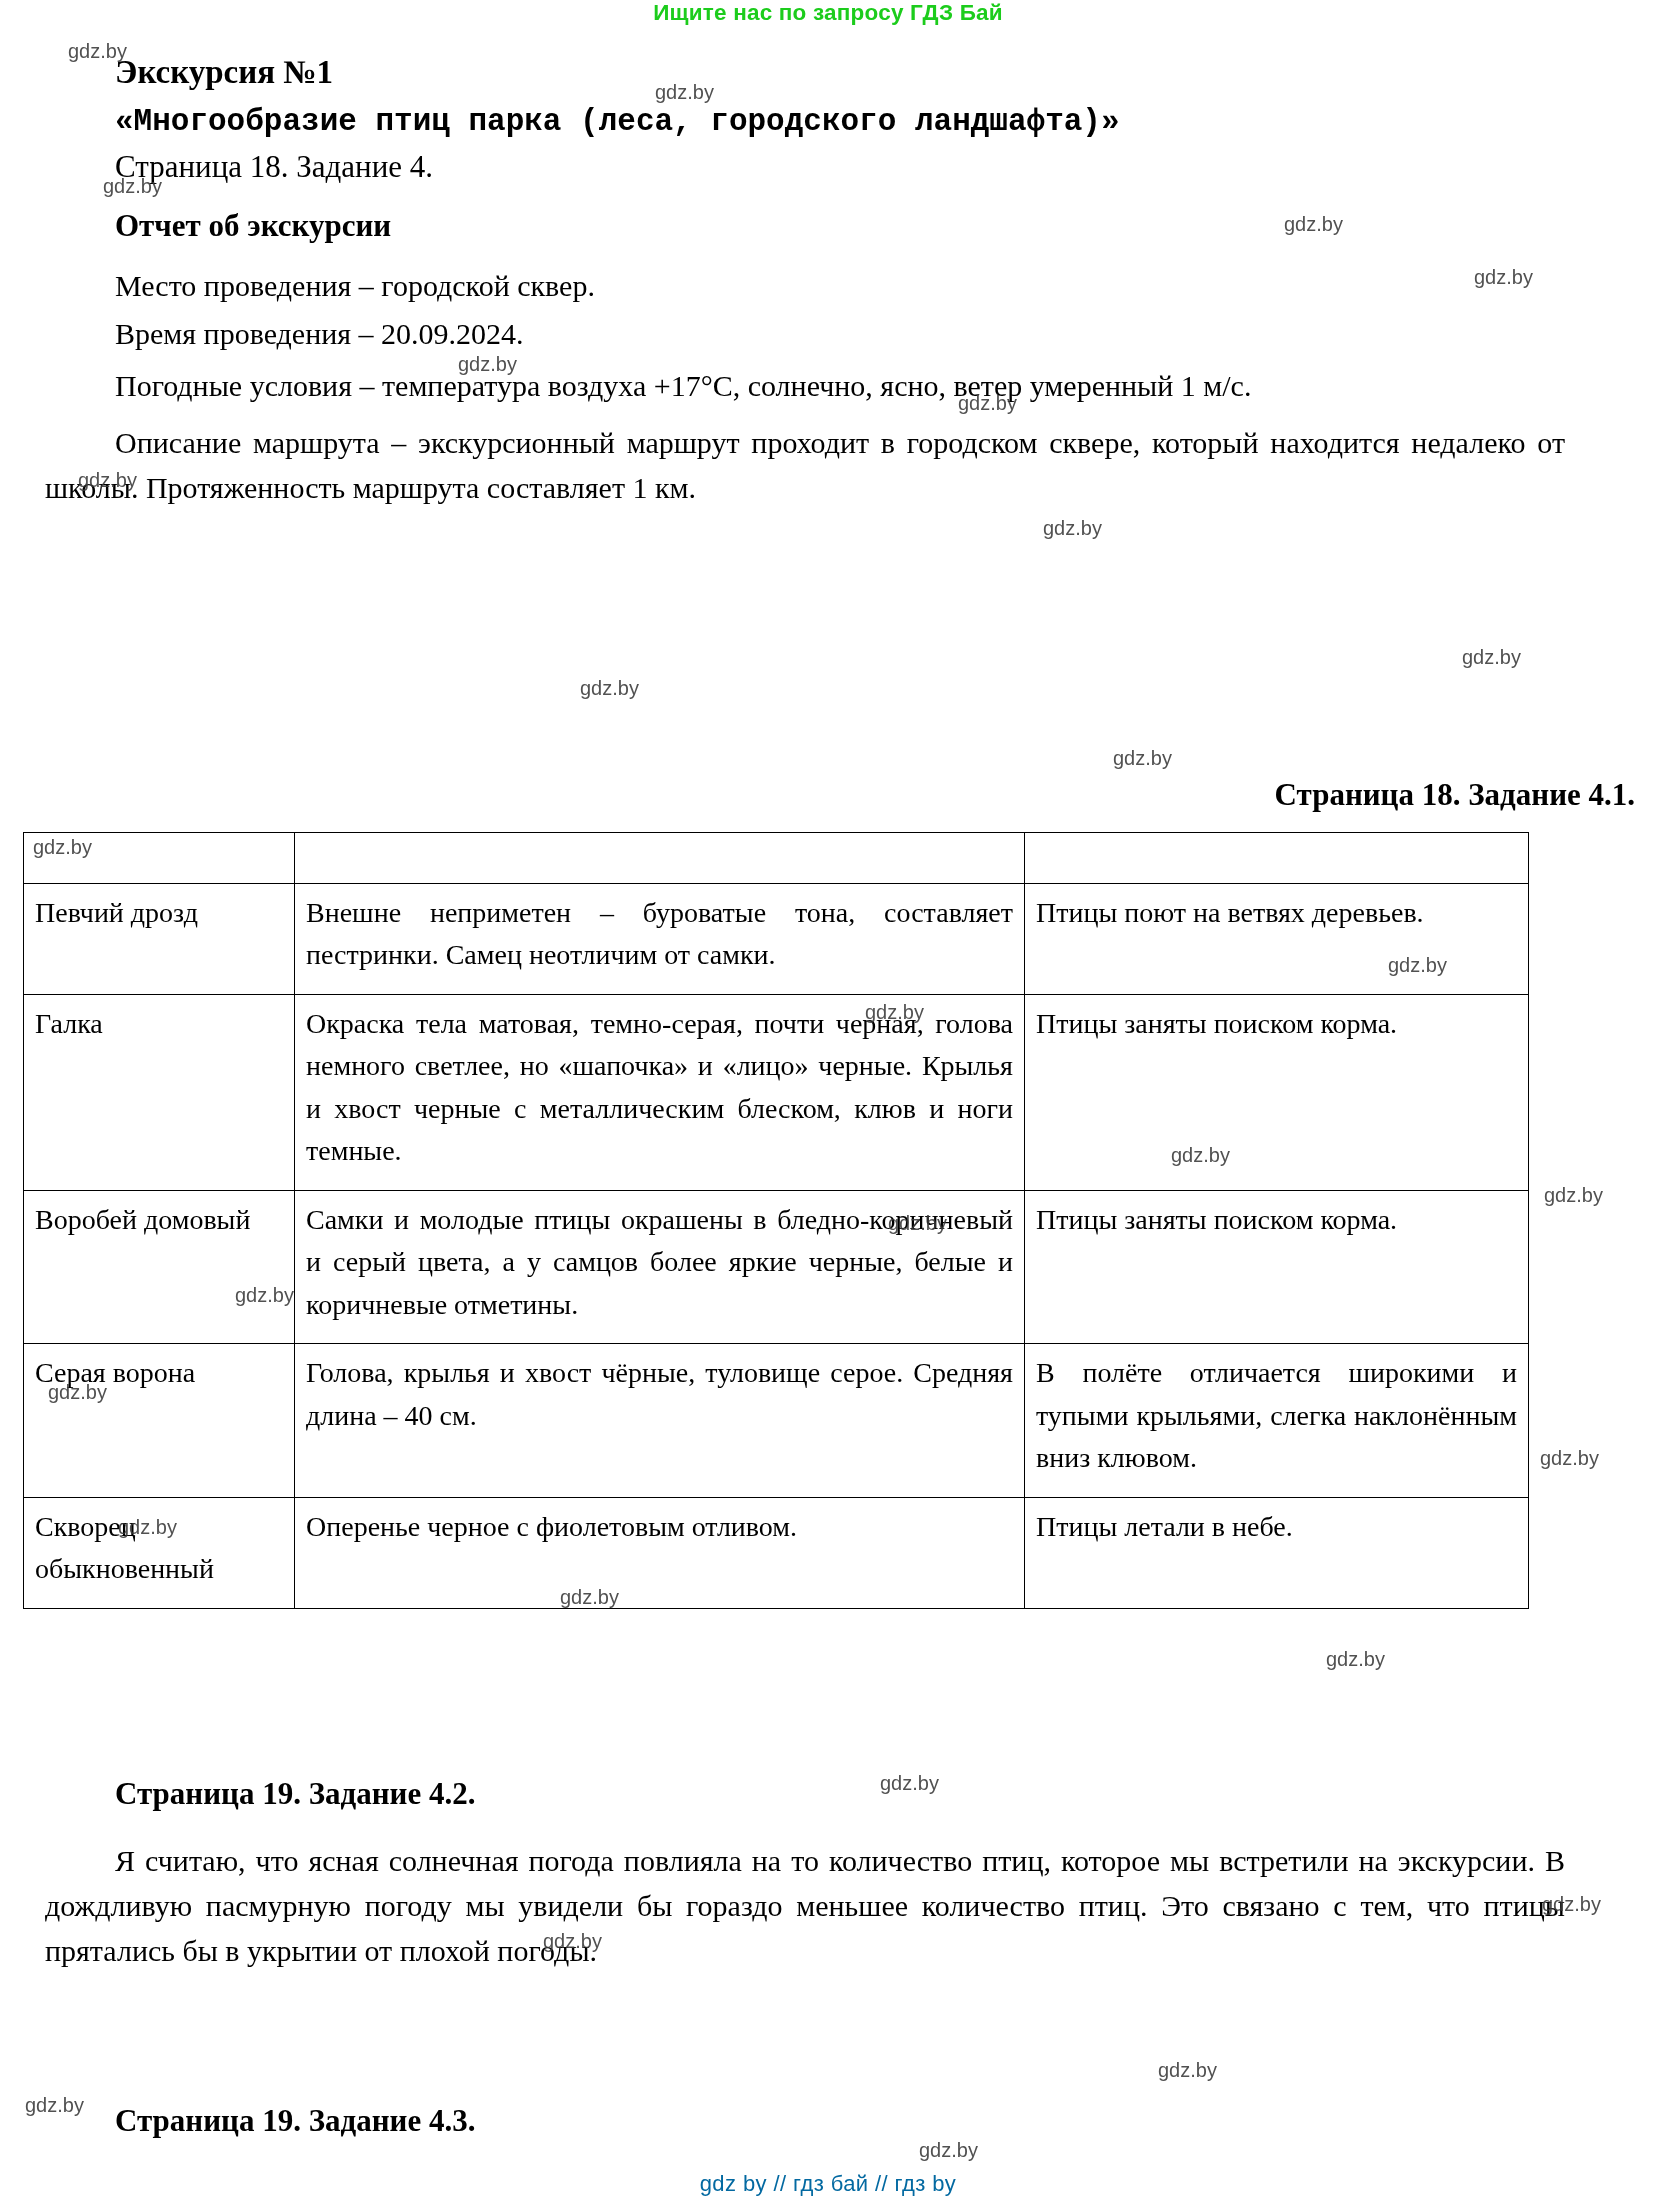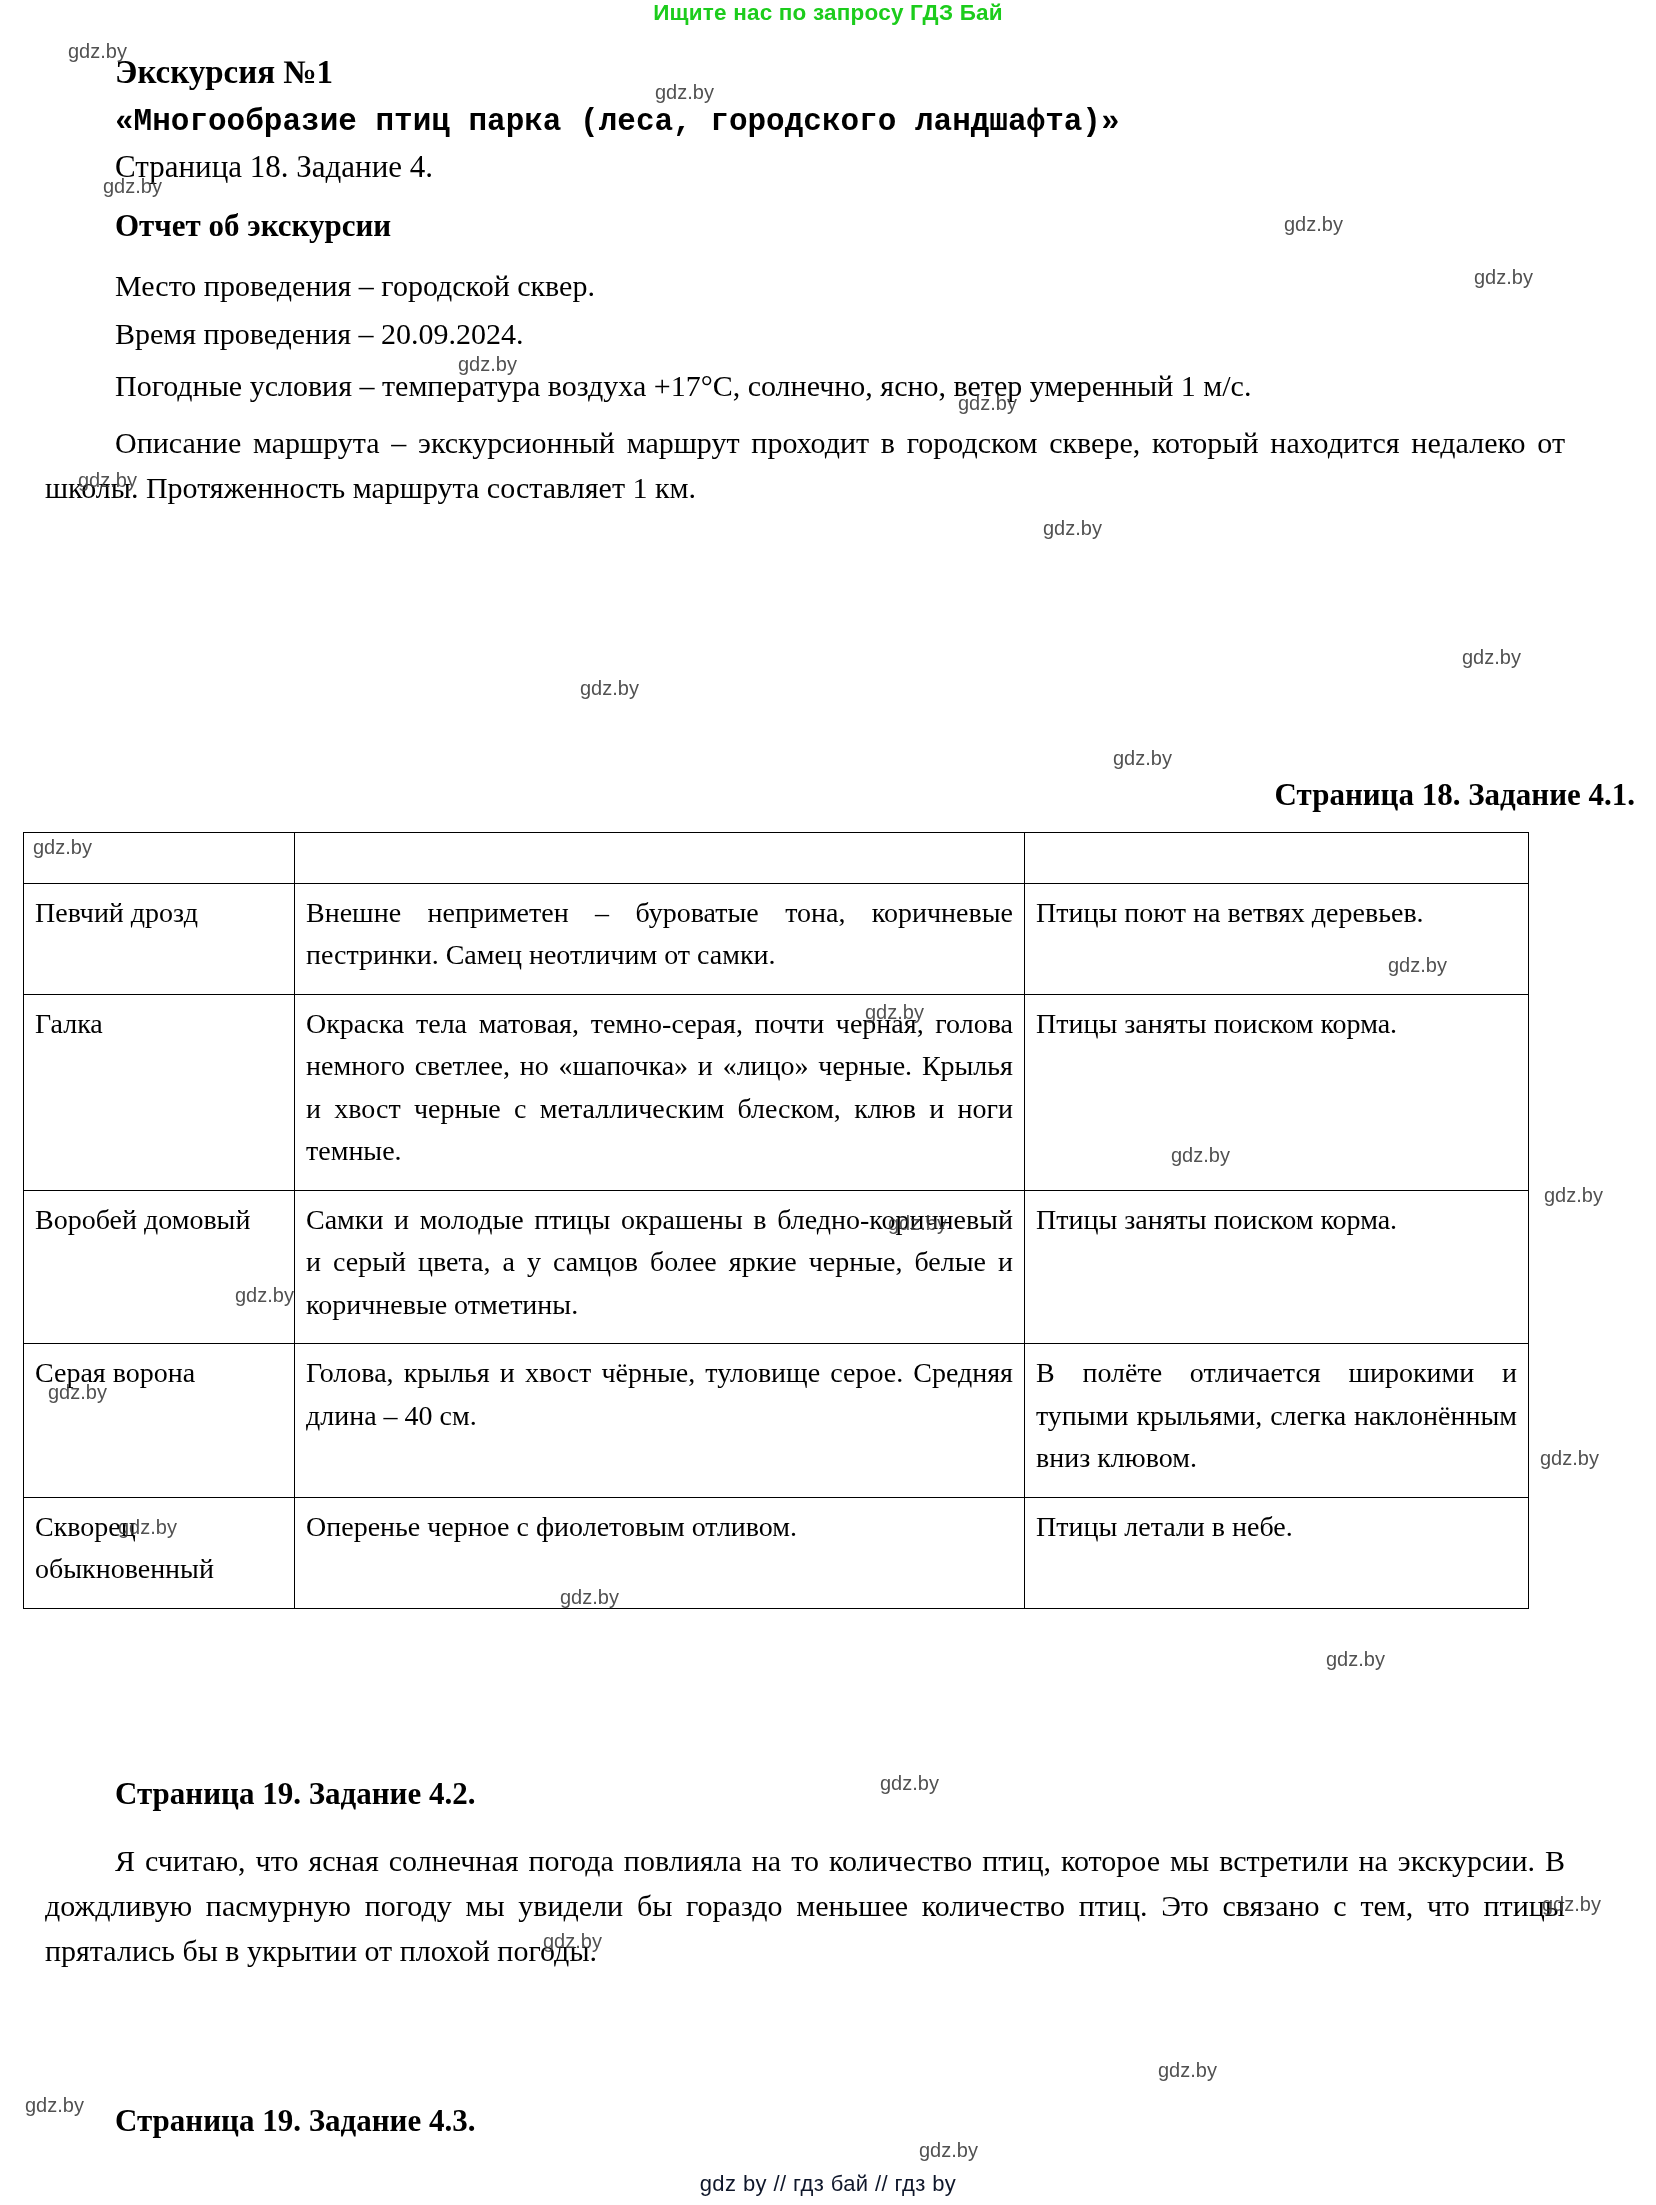--- a/index.html
+++ b/index.html
@@ -31,21 +31,21 @@
     white-space: nowrap;
   }
   .promo-bottom {
     position: absolute;
     bottom: 7.8px;
     left: 0;
     width: 100%;
     text-align: center;
     font-family: "Liberation Sans", sans-serif;
     font-size: 22px;
-    color: #0f172a;
+    color: #0369a1;
     letter-spacing: 0.4px;
     white-space: nowrap;
     margin-top: 26px;
   }
 
   
   .wm {
     position: absolute;
     font-family: "Liberation Sans", sans-serif;
     font-size: 20px;
@@ -174,21 +174,21 @@
   <div style="position:absolute; left:23px; top:832px;">
     <table class="birds">
       <tbody>
         <tr class="headrow">
           <td class="c1"></td>
           <td class="c2"></td>
           <td class="c3"></td>
         </tr>
         <tr>
           <td class="c1">Певчий дрозд</td>
-          <td class="c2">Внешне неприметен – буроватые тона, коричневые пестринки. Самец неотличим от самки.</td>
+          <td class="c2">Внешне неприметен – буроватые тона, составляет пестринки. Самец неотличим от самки.</td>
           <td class="c3">Птицы поют на ветвях деревьев.</td>
         </tr>
         <tr>
           <td class="c1">Галка</td>
           <td class="c2">Окраска тела матовая, темно-серая, почти черная, голова немного светлее, но «шапочка» и «лицо» черные. Крылья и хвост черные с металлическим блеском, клюв и ноги темные.</td>
           <td class="c3">Птицы заняты поиском корма.</td>
         </tr>
         <tr>
           <td class="c1">Воробей домовый</td>
           <td class="c2">Самки и молодые птицы окрашены в бледно-коричневый и серый цвета, а у самцов более яркие черные, белые и коричневые отметины.</td>

